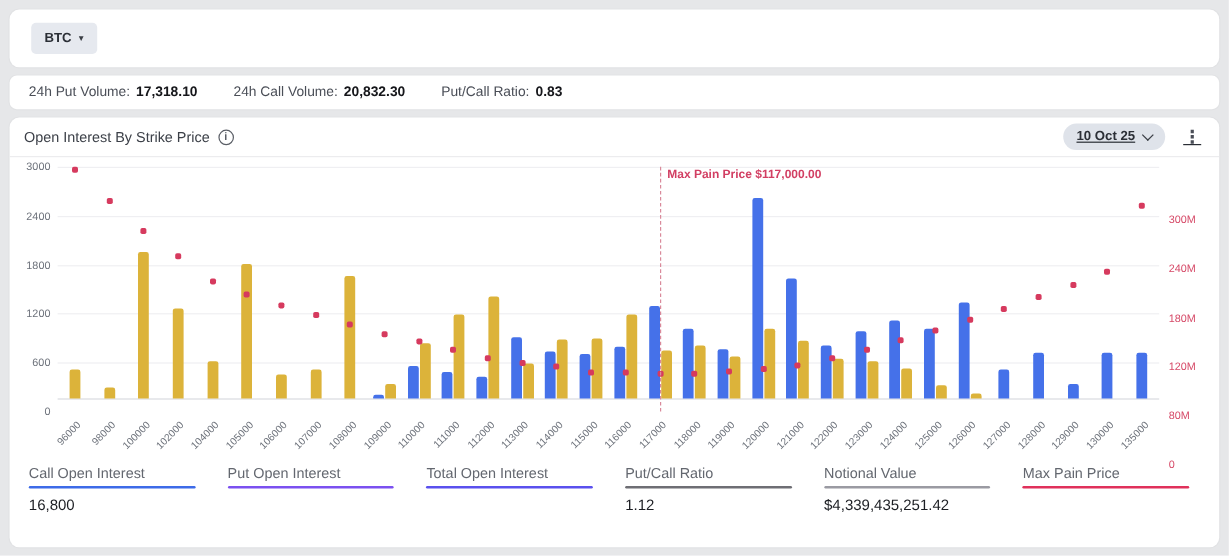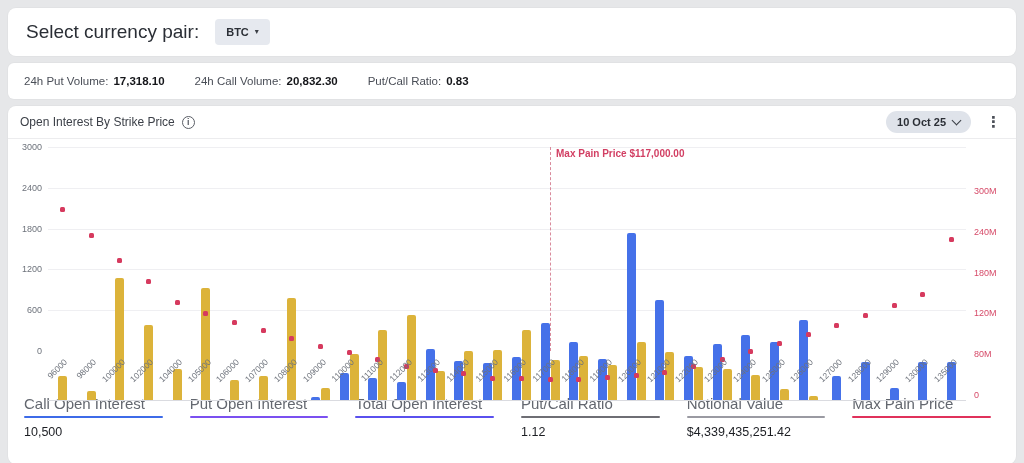--- a/index.html
+++ b/index.html
@@ -12,68 +12,67 @@
   .card { background:#ffffff; border-radius:8px; margin:0 8px; box-shadow:0 0 0 1px rgba(0,0,0,0.02); }
 
   
   .currency-card { margin-top:8px; height:48px; display:flex; align-items:center; padding:0 18px; gap:16px; }
   .currency-title { font-size:19px; color:#2a2e35; }
   .chip { background:#e6e9ef; border-radius:4px; padding:7px 11px; font-size:11px; font-weight:700; color:#2b2f36;
           display:inline-flex; align-items:center; gap:6px; cursor:pointer; }
   .caret-down { font-size:8px; color:#3a3e45; line-height:1; }
 
   
-  .stats-strip { margin-top:7px; height:36px; display:flex; align-items:center; padding:0 16px; gap:30px; border-radius:6px; }
+  .stats-strip { margin-top:7px; height:28px; display:flex; align-items:center; padding:0 16px; gap:30px; border-radius:6px; }
   .strip-item { display:flex; gap:5px; font-size:11.5px; }
   .strip-label { color:#4a4e57; }
   .strip-value { color:#15161a; font-weight:700; }
 
   
   .chart-card { margin-top:7px; height:358px; display:flex; flex-direction:column; }
   .chart-header { height:33px; display:flex; align-items:center; justify-content:space-between; padding:0 12px; border-bottom:1px solid #ececee; }
   .chart-title-wrap { display:flex; align-items:center; gap:7px; }
   .chart-title { font-size:12px; color:#3c4048; }
   .info-icon { width:13px; height:13px; border:1px solid #5a5e66; border-radius:50%; font-size:9px; color:#5a5e66;
                display:inline-flex; align-items:center; justify-content:center; font-weight:700; cursor:pointer; }
-  .header-right { display:flex; align-items:center; gap:12px; }
+  .header-right { display:flex; align-items:center; gap:12px;text-decoration:underline; }
   .date-chip { background:#dfe3ea; border-radius:13px; padding:5px 11px; font-size:11px; font-weight:700; color:#2b2f36;
                display:inline-flex; align-items:center; gap:7px; cursor:pointer; }
   .chevron-down { width:7px; height:7px; border-right:1.6px solid #3a3e45; border-bottom:1.6px solid #3a3e45;
                   transform:rotate(45deg); margin-top:-3px; }
   .kebab { font-size:15px; color:#4a4e57; letter-spacing:0; cursor:pointer; padding:0 3px; font-weight:700; }
 
   .legend-row { display:flex; align-items:center; gap:30px; padding:9px 16px 0 16px; }
   .legend-item { display:flex; align-items:center; gap:7px; font-size:10.5px; font-weight:700; color:#2e3238; }
   .legend-dot { width:10px; height:10px; border-radius:50%; }
   .legend-sq { width:6px; height:6px; border-radius:1.5px; }
 
   .chart-area { position:relative; height:250px; margin:0 4px; }
-  .plot { position:absolute; left:36px; right:46px; top:8px; height:254px; border-bottom:1px solid #dadbe0; }
+  .plot { position:absolute; left:36px; right:46px; top:8px; height:194px; border-bottom:1px solid #dadbe0; }
   .gridline { position:absolute; left:0; right:0; height:1px; background:#efeff2; }
   .bar { position:absolute; bottom:0; border-radius:2px 2px 0 0; }
   .tiv-dot { position:absolute; width:5px; height:5px; border-radius:1.5px; }
   .ytick { position:absolute; font-size:9px; color:#6d727b; }
   .ytick.left { left:2px; width:28px; text-align:right; }
   .ytick.right { color:#d64a68;margin-top:44px; }
   .xtick { position:absolute; width:70px; text-align:right; transform-origin:100% 0; transform:rotate(-45deg);
            font-size:8.5px; color:#6d727b; white-space:nowrap; }
   .maxpain-line { position:absolute; top:0; width:0; border-left:1px dashed #d98a9b; }
   .maxpain-label { position:absolute; top:1px; font-size:10px; font-weight:700; color:#d23f63; white-space:nowrap; }
 
   .footer-stats { display:flex; padding:6px 16px 0 16px; gap:18px; }
   .fstat { flex:1; }
-  .fstat-label { font-size:15px; color:#63676f; white-space:nowrap; }
+  .fstat-label { font-size:12px; color:#63676f; white-space:nowrap; }
   .fstat-underline { height:2px; margin:4px 0 7px 0; width:94%; border-radius:1px; }
   .fstat-value { font-size:12.5px; color:#1c1e23; }
 </style>
 </head>
 <body>
 
 <div class="card currency-card">
-  <span class="currency-title">Select currency pair:</span>
   <span class="chip">
     <span>BTC</span>
     <span class="caret-down">▾</span>
   </span>
 </div>
 
 <div class="card stats-strip">
     <div class="strip-item">
       <span class="strip-label">24h Put Volume:</span>
       <span class="strip-value">17,318.10</span>
@@ -239,21 +238,21 @@
       <div class="xtick" style="left: 783.594px; top: 218px;">128000</div>
       <div class="xtick" style="left: 812.281px; top: 218px;">129000</div>
       <div class="xtick" style="left: 840.969px; top: 218px;">130000</div>
       <div class="xtick" style="left: 869.656px; top: 218px;">135000</div>
     </div>
 
   <div class="footer-stats">
       <div class="fstat">
         <div class="fstat-label">Call Open Interest</div>
         <div class="fstat-underline" style="background: rgb(61, 107, 232);"></div>
-        <div class="fstat-value">10,500</div>
+        <div class="fstat-value">16,800</div>
       </div>
       <div class="fstat">
         <div class="fstat-label">Put Open Interest</div>
         <div class="fstat-underline" style="background: rgb(123, 80, 240);"></div>
       </div>
       <div class="fstat">
         <div class="fstat-label">Total Open Interest</div>
         <div class="fstat-underline" style="background: rgb(90, 80, 238);"></div>
       </div>
       <div class="fstat">

